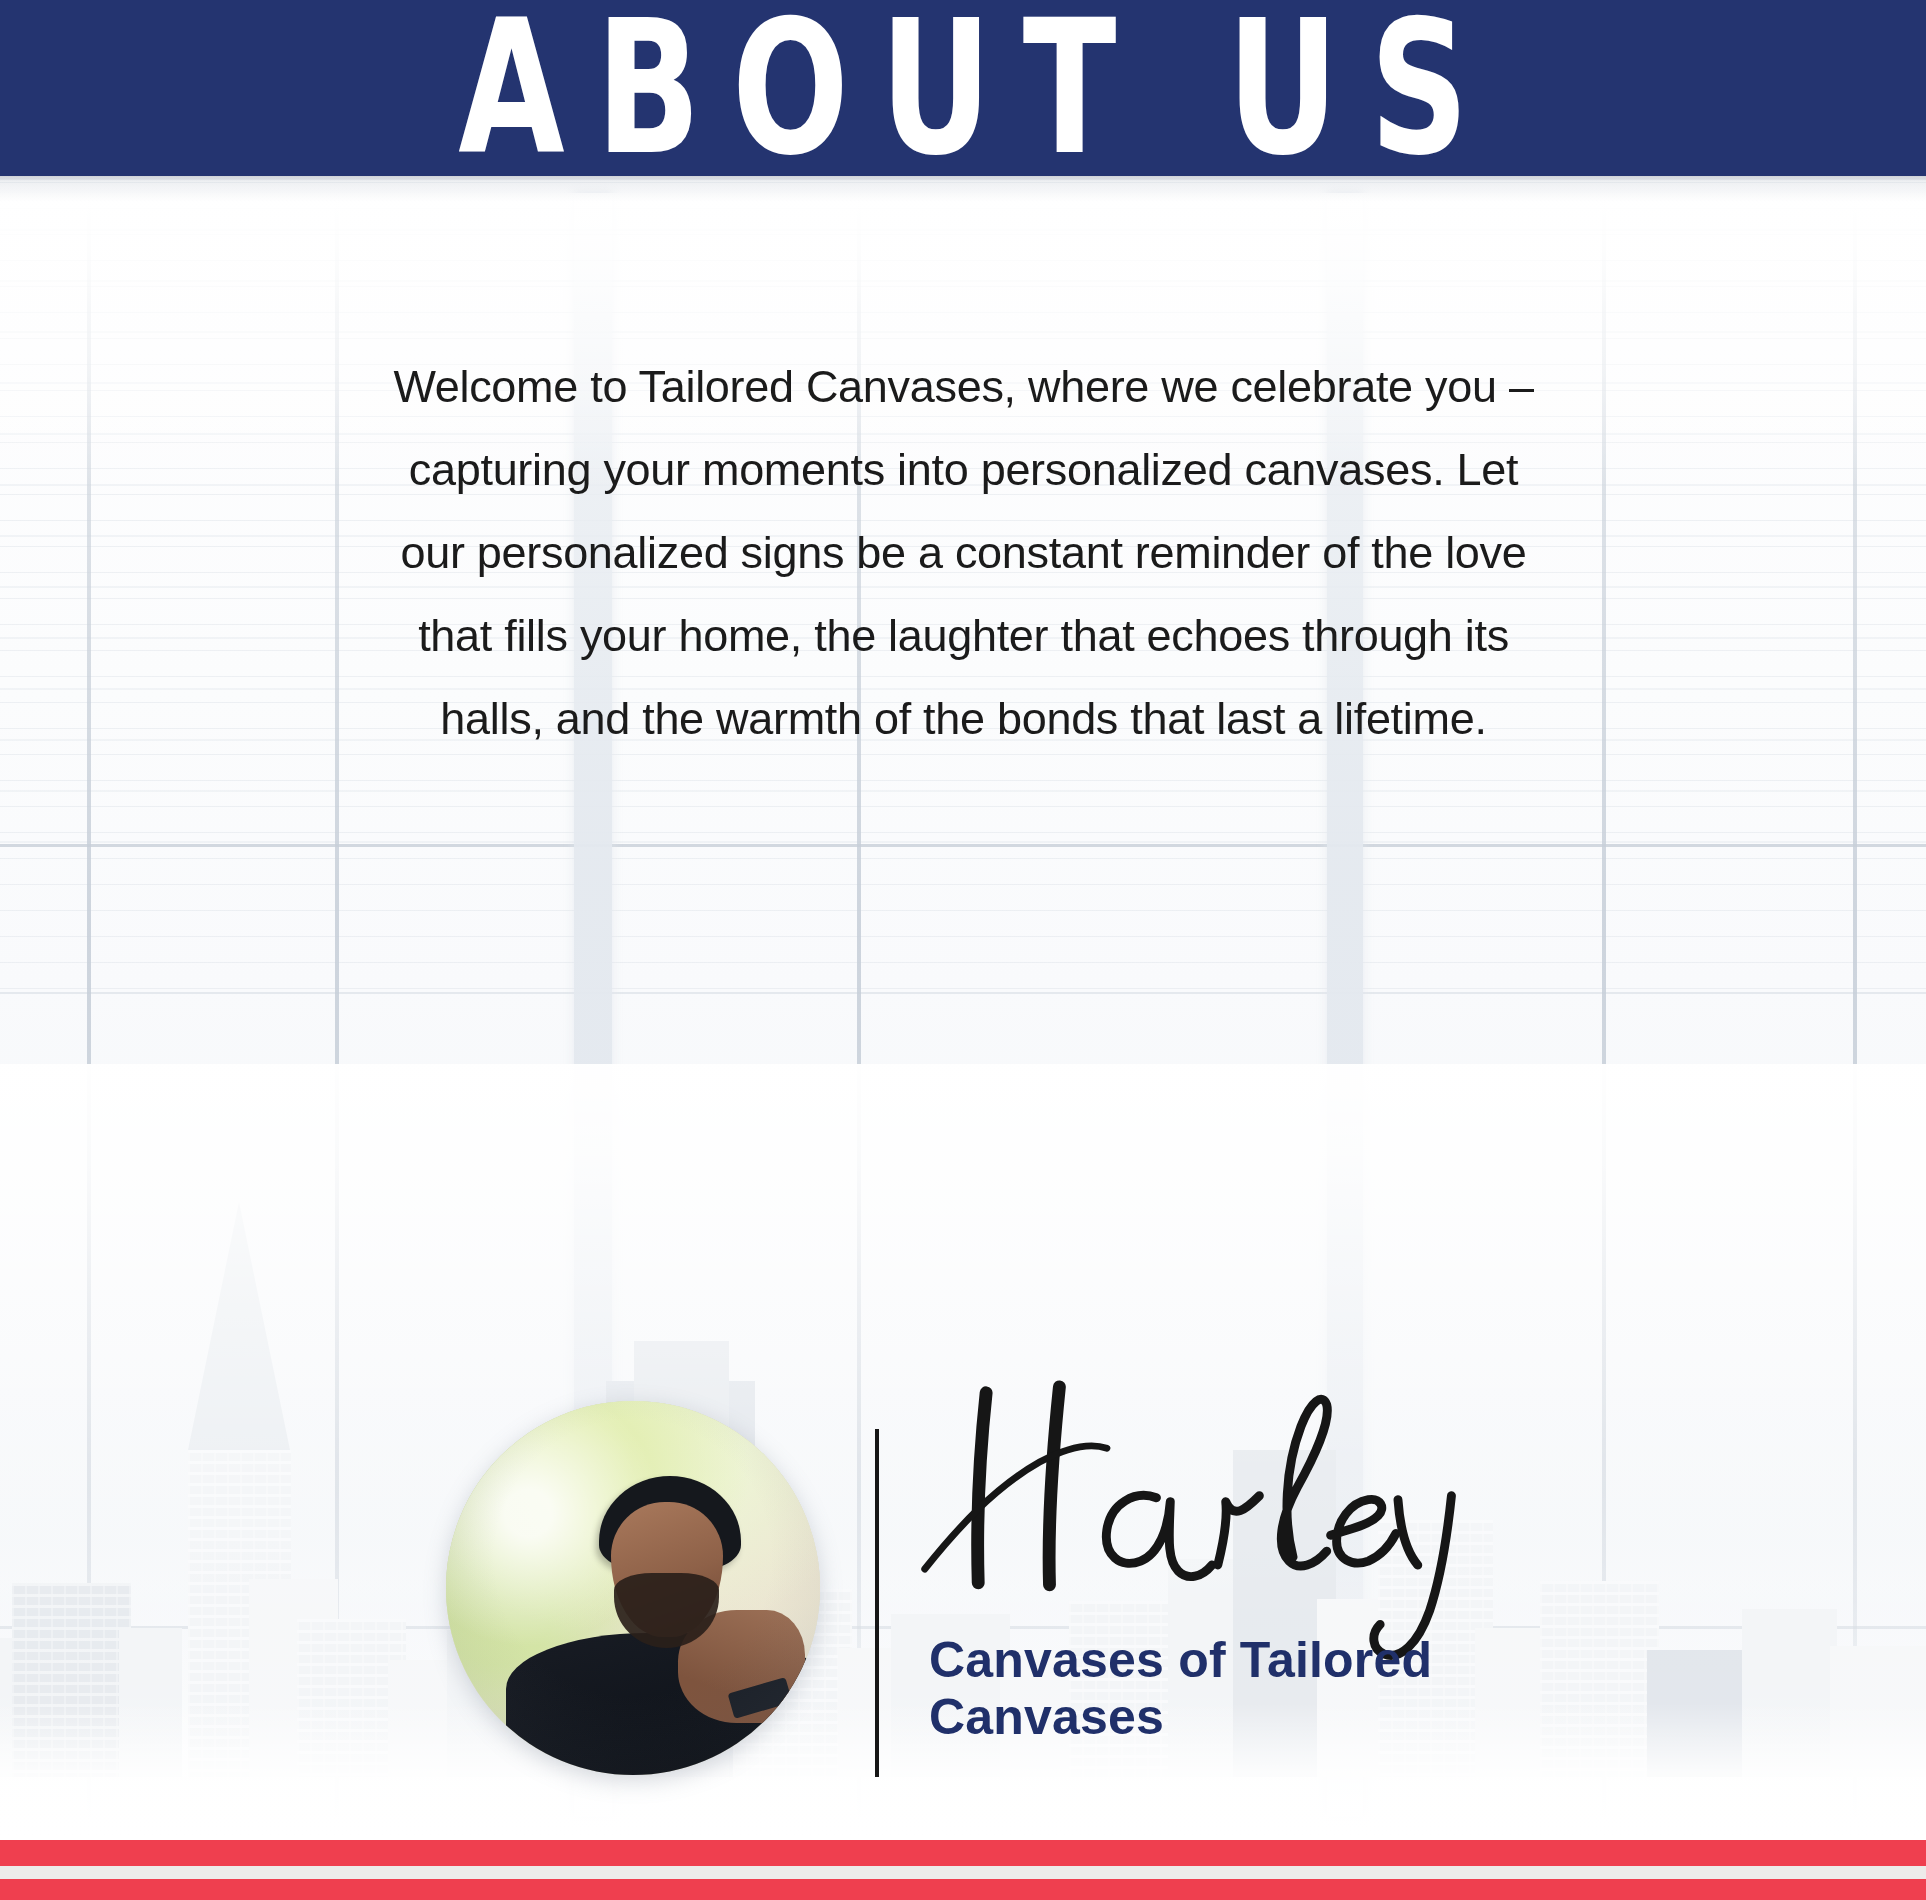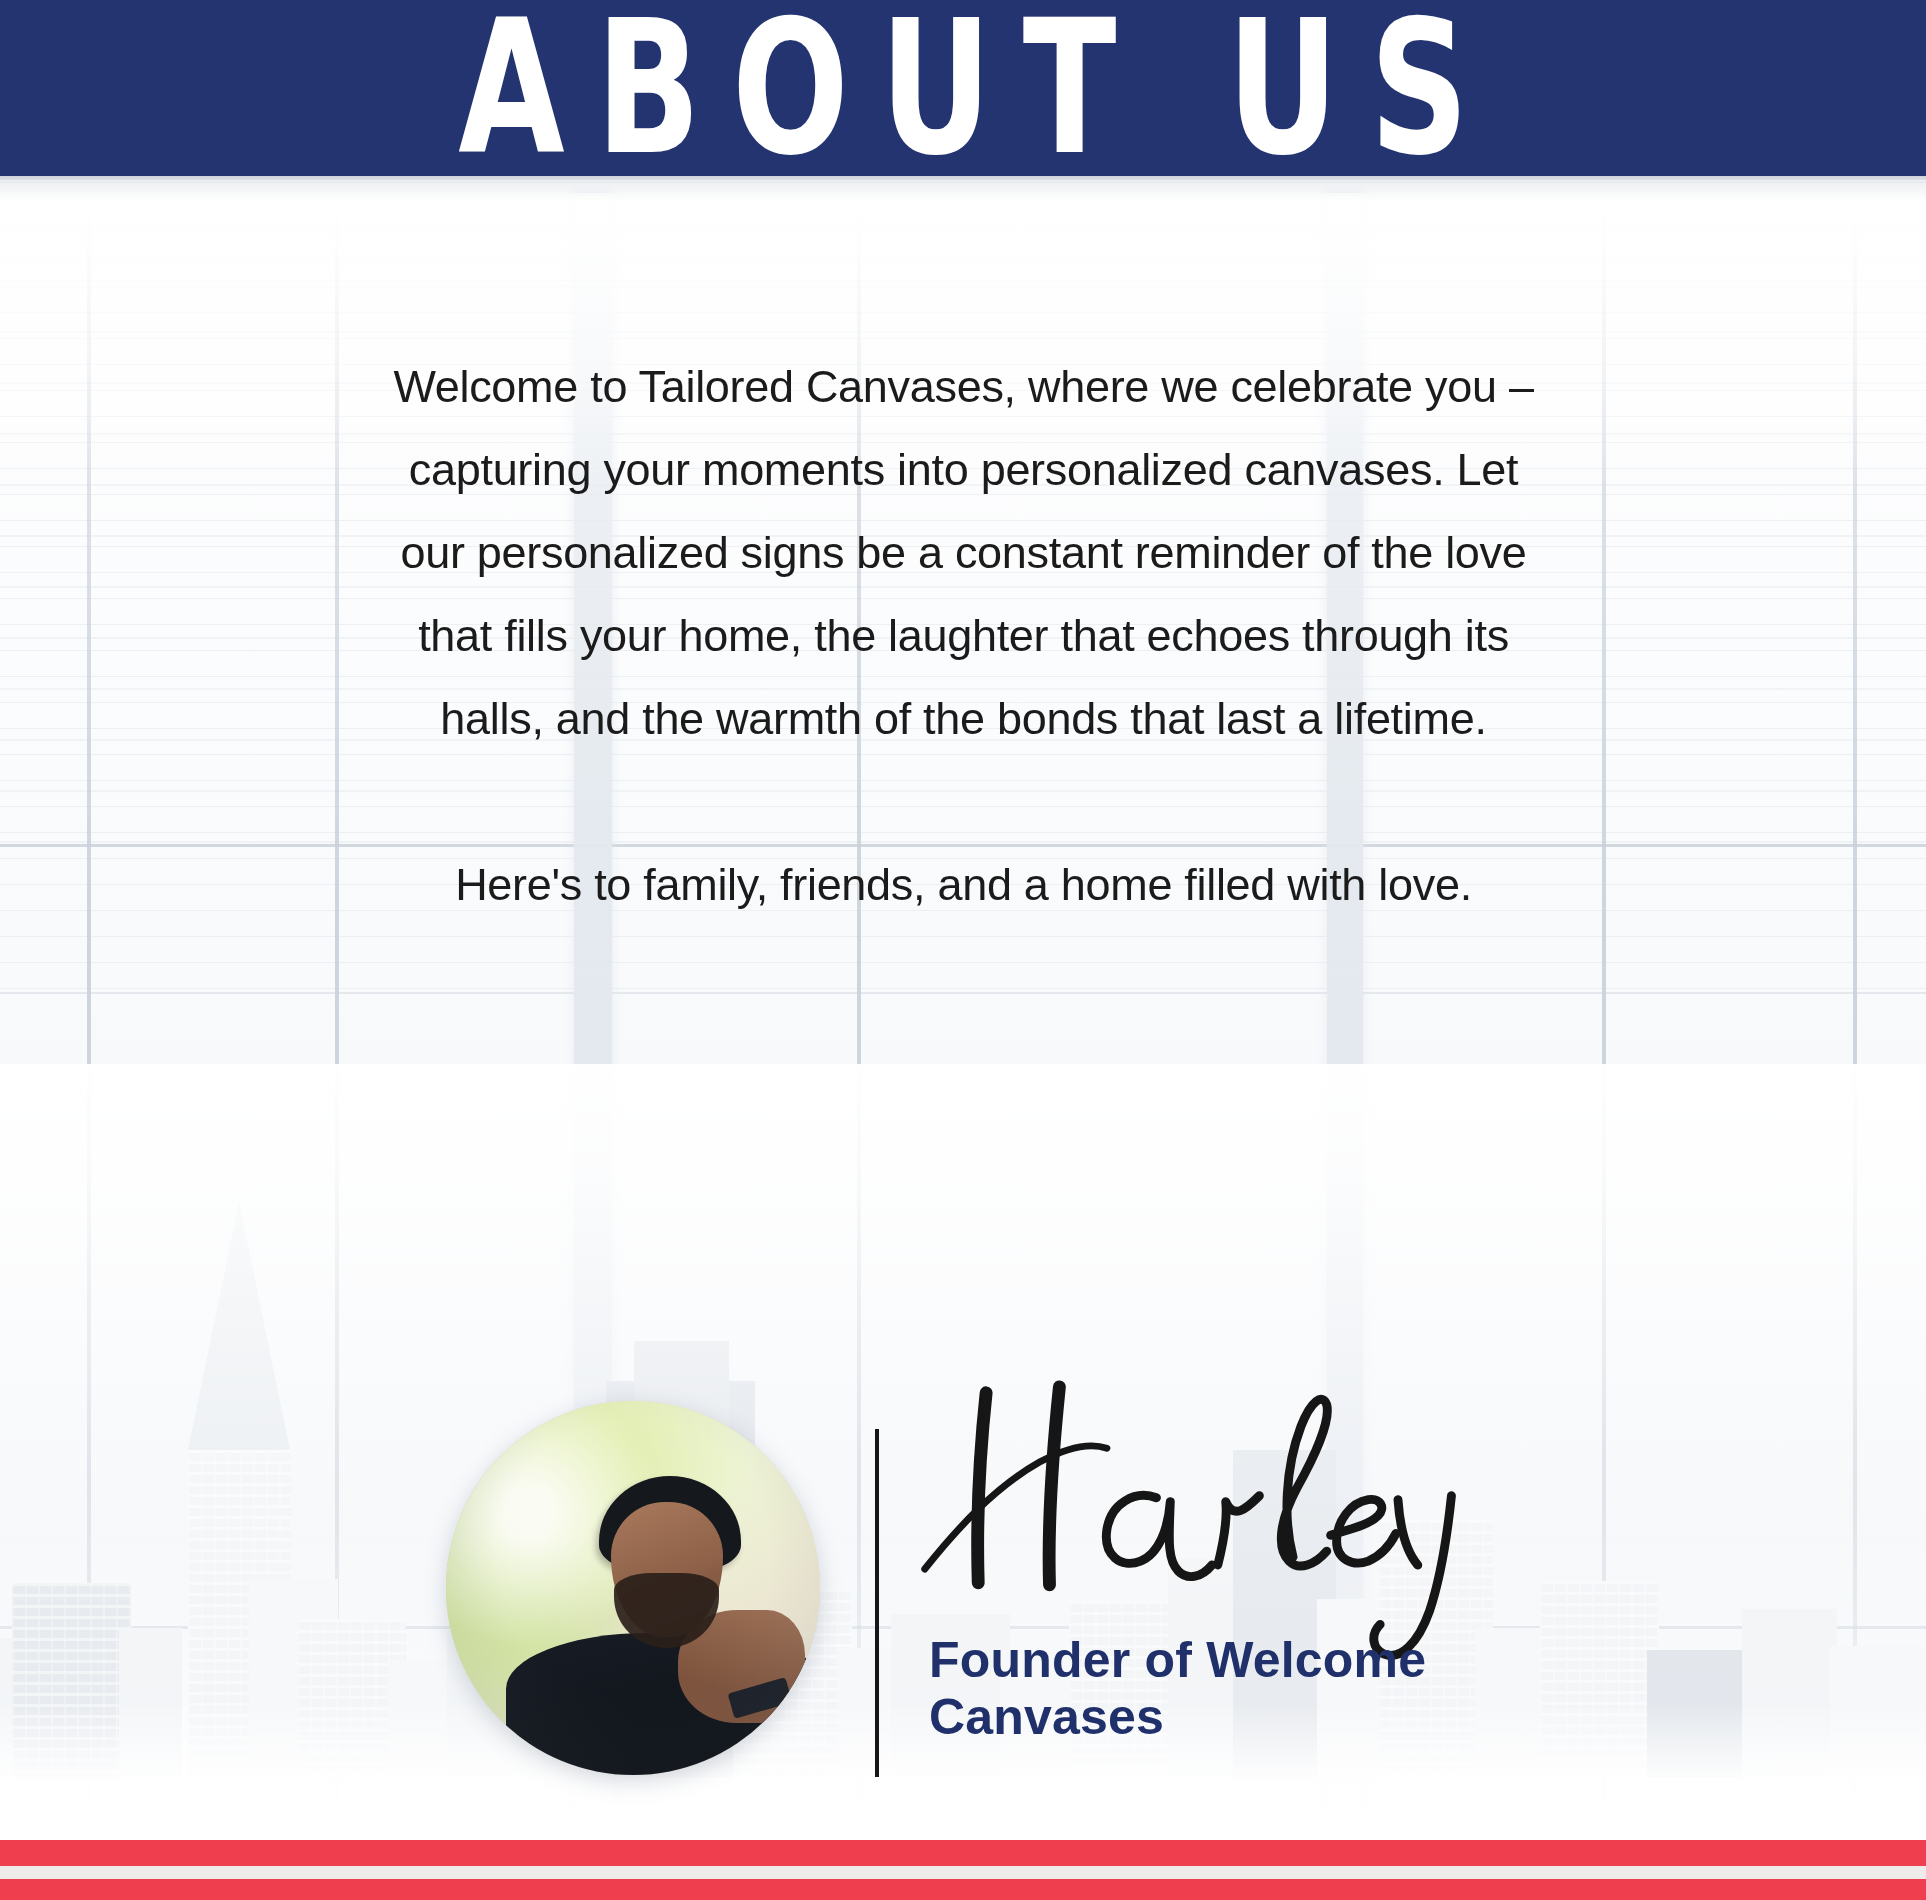--- a/index.html
+++ b/index.html
@@ -409,21 +409,20 @@
   </div>
 
   <div class="header-bar">
     <div class="header-title">ABOUT US</div>
   </div>
   <div class="header-shadow"></div>
 
   <div class="copy">
     <p>Welcome to Tailored Canvases, where we celebrate you – capturing your moments into personalized canvases. Let our personalized signs be a constant reminder of the love that fills your home, the laughter that echoes through its halls, and the warmth of the bonds that last a lifetime.</p>
     <div class="gap"></div>
-    <p>Here's to family, friends, and a home filled with love.</p>
   </div>
 
   <div class="avatar">
     <div class="av-bg"></div>
     <div class="av-body"></div>
     <div class="av-arm"></div>
     <div class="av-watch"></div>
     <div class="av-hair"></div>
     <div class="av-face"></div>
     <div class="av-beard"></div>
@@ -451,21 +450,21 @@
         <path d="M444 166 C462 160, 482 156, 492 146 C500 138, 494 128, 482 130 C464 133, 450 152, 450 172
                  C450 190, 466 198, 482 192 C494 187, 504 176, 510 164" stroke-width="9"></path>
 
         <path d="M512 130 C514 158, 520 182, 532 196" stroke-width="9"></path>
         <path d="M566 126 C562 164, 556 206, 544 242 C532 276, 514 292, 498 286 C486 281, 484 266, 494 256" stroke-width="9"></path>
       </g>
     </svg>
   </div>
 
   <div class="sig-role">
-    <div>Founder of Welcome</div>
+    <div>Canvases of Tailored</div>
     <div>Canvases</div>
   </div>
 
   <div class="bar bar-1"></div>
   <div class="bar bar-gap"></div>
   <div class="bar bar-2"></div>
 
 </div>
 
 

